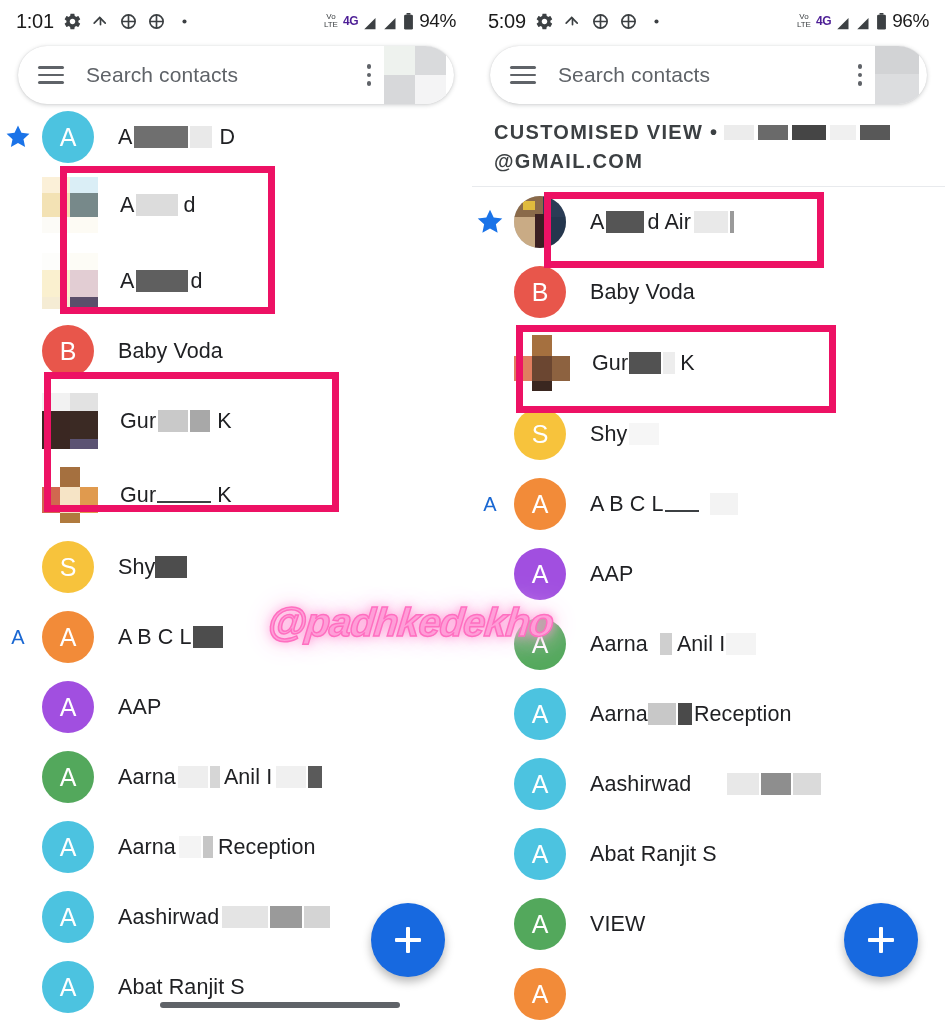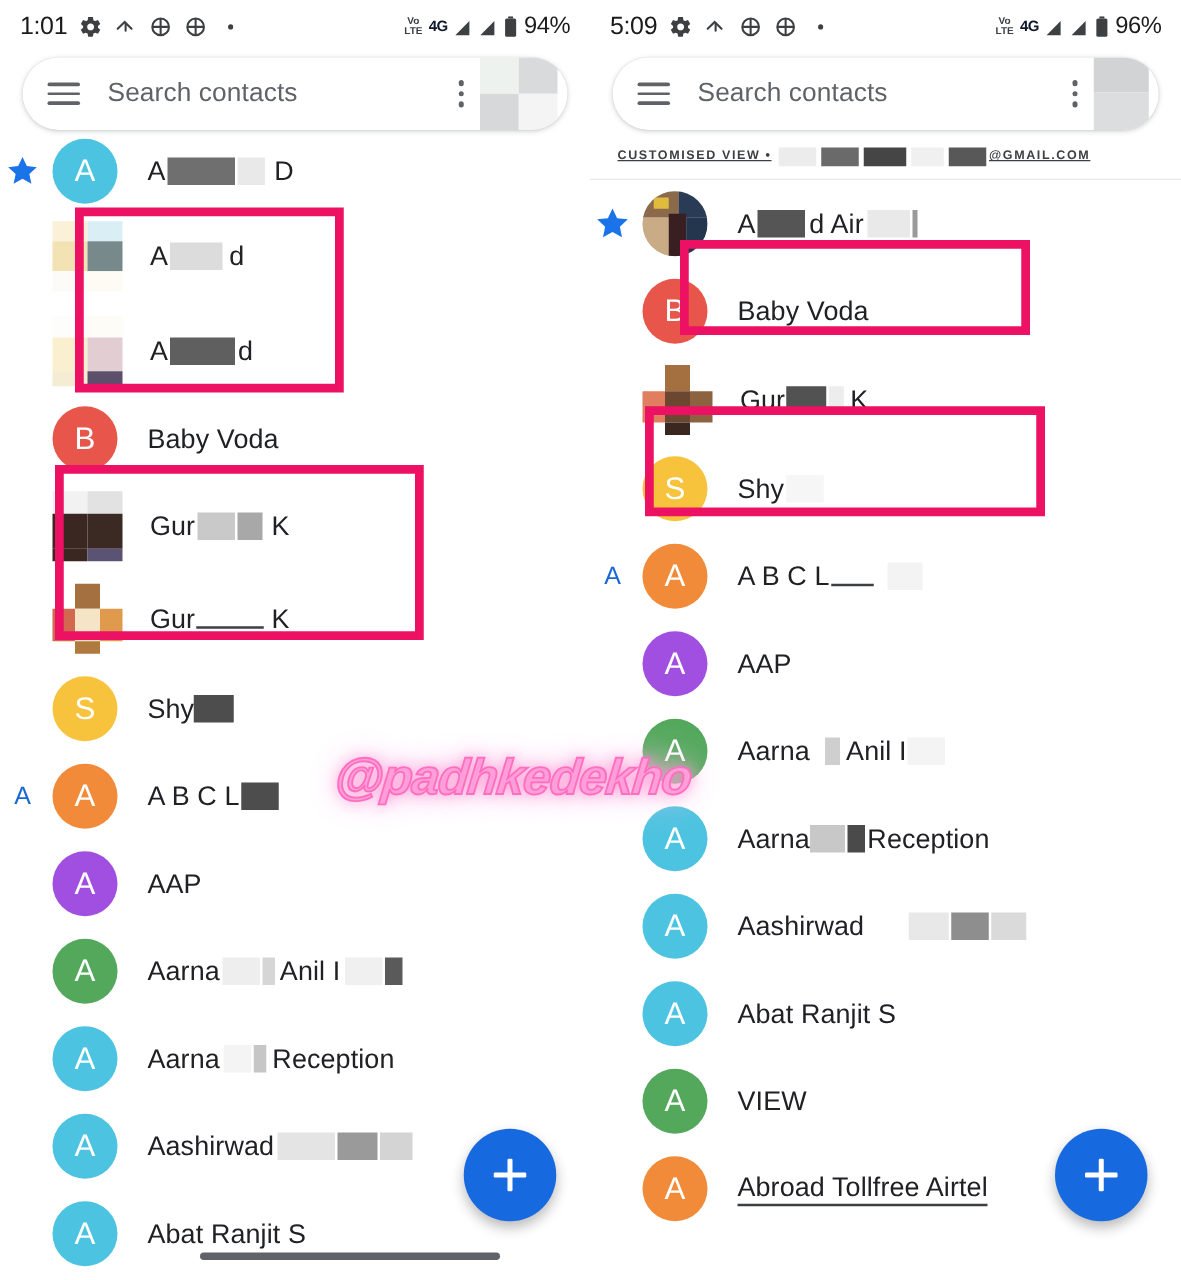--- a/index.html
+++ b/index.html
@@ -11,43 +11,43 @@
   .panel.right { width:473px; }
 
   
   .statusbar { position:relative; height:42px; display:flex; align-items:center;
     padding:0 16px; font-size:19px; color:#202124; }
   .sb-left { display:flex; align-items:center; gap:9px; }
   .sb-time { font-size:20px; font-weight:400; letter-spacing:-0.3px; color:#1b1b1b; }
   .sb-ic { width:19px; height:19px; display:inline-block; position:relative; }
   .sb-spacer { flex:1; }
   .sb-right { display:flex; align-items:center; gap:5px; }
-  .volte { font-size:8px; line-height:8px; text-align:center; font-weight:700; color:#3c4043; }
+  .volte { font-size:8px; line-height:8px; text-align:center; font-weight:400; color:#3c4043; }
   .volte i { font-style:normal; display:block; }
-  .net4g { font-size:12px; font-weight:700; color:#0f172a; letter-spacing:-0.4px; }
+  .net4g { font-size:12px; font-weight:700; color:#4c1d95; letter-spacing:-0.4px; }
   .sig { width:15px; height:15px; }
   .batt { width:11px; height:17px; }
   .sb-pct { font-size:19px; font-weight:400; color:#1b1b1b; letter-spacing:-0.4px; }
 
   
   .searchwrap { padding:4px 18px 0 18px; }
   .searchbar { height:58px; background:#fff; border-radius:30px;
     box-shadow:0 1px 4px rgba(60,64,67,.25), 0 0 1px rgba(60,64,67,.16);
     display:flex; align-items:center; padding:0 8px 0 20px; position:relative; overflow:hidden; }
   .hamb { width:26px; height:18px; display:flex; flex-direction:column; justify-content:space-between; flex:none; }
   .hamb span { display:block; height:2.6px; background:#5f6368; border-radius:2px; }
   .searchtext { flex:1; margin-left:22px; font-size:21px; color:#5f6368; letter-spacing:.1px; }
   .dots3 { width:22px; display:flex; flex-direction:column; align-items:center; gap:4px; flex:none; margin-right:4px; }
   .dots3 i { width:4.5px; height:4.5px; border-radius:50%; background:#5f6368; display:block; }
   .avatar-blur { width:62px; height:58px; flex:none; position:relative; }
   .avatar-blur .q { position:absolute; width:50%; height:50%; }
 
   
-  .cvhead { padding:14px 36px 6px 22px; font-size:10px; letter-spacing:1.3px;
-    color:#3c4043; font-weight:700; line-height:1.45; display:flex; flex-wrap:wrap; align-items:center;text-decoration:underline; }
+  .cvhead { padding:14px 36px 6px 22px; font-size:20px; letter-spacing:1.3px;
+    color:#3c4043; font-weight:700; line-height:1.45; display:flex; flex-wrap:wrap; align-items:center; }
   .cvhead .redact { display:inline-block; height:15px; vertical-align:middle; margin:0 2px; }
   .divider { height:1px; background:#e8eaed; margin-top:4px; }
 
   
   .list { position:relative; }
   .row { display:flex; align-items:center; height:70px; padding-left:0; position:relative; }
   .idx { width:36px; text-align:center; font-size:20px; color:#1967d2; flex:none; }
   .star { width:36px; flex:none; display:flex; justify-content:center; align-items:center; }
   .av { width:52px; height:52px; border-radius:50%; flex:none; margin-left:6px;
     display:flex; align-items:center; justify-content:center; color:#fff;
@@ -593,21 +593,20 @@
             <span>A</span>
           </span>
         <span class="name">VIEW</span>
       </div>
 
       <div class="row" style="height:70px;">
         <span class="star"></span>
         <span class="av" style="background:#F28B39;">
             <span>A</span>
           </span>
-        <span class="name" style="border-bottom:2px solid #3c4043;">Abroad Tollfree Airtel</span>
       </div>
     </div>
 
     <div class="hl" style="left:72px;top:192px;width:280px;height:76px;"></div>
     <div class="hl" style="left:44px;top:325px;width:320px;height:88px;"></div>
 
     <div class="fab" style="left:372px;top:903px;">
       <span class="pl"></span>
       <span class="pv"></span>
     </div>

